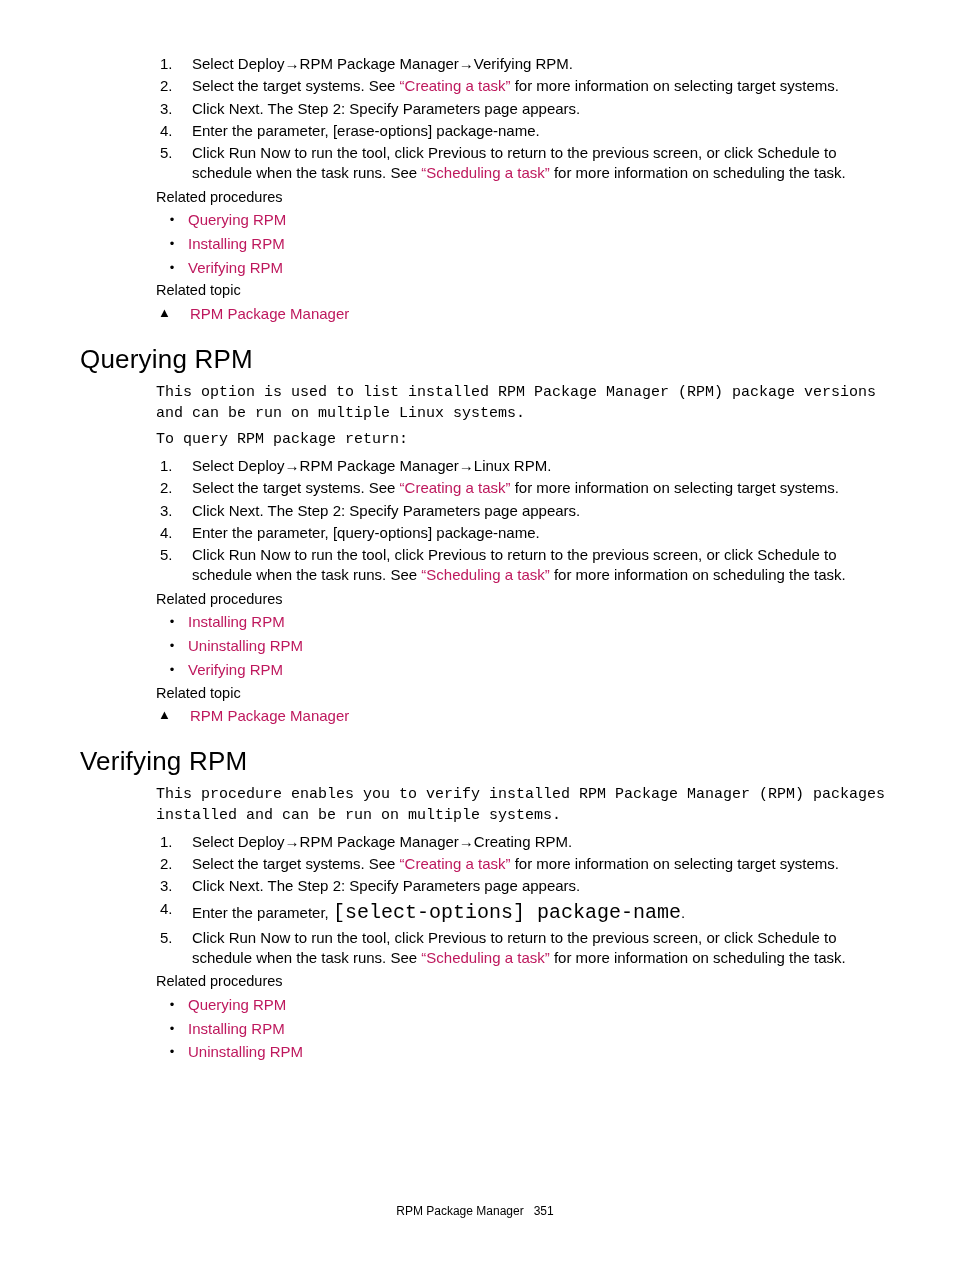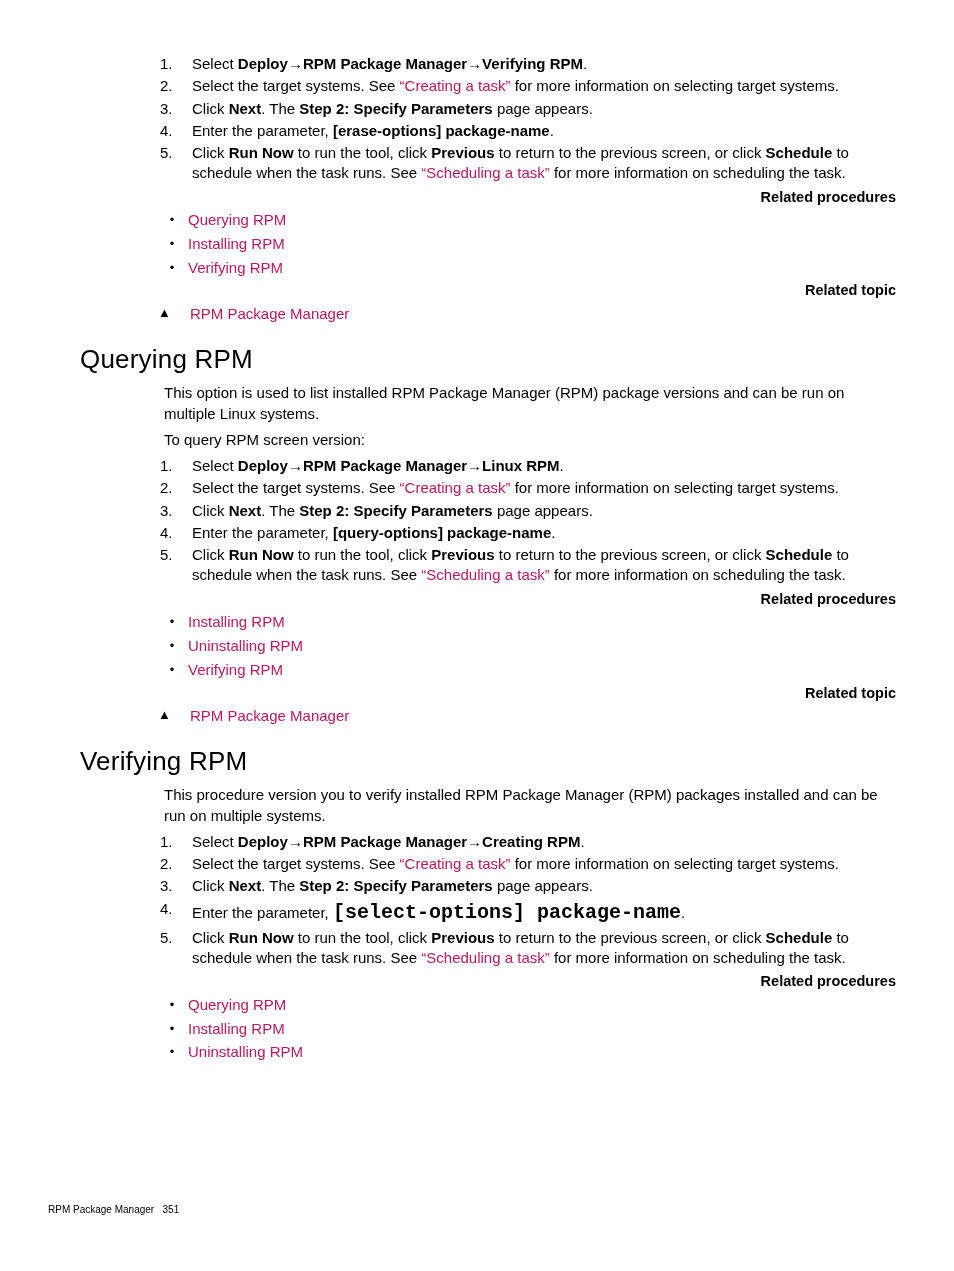--- a/index.html
+++ b/index.html
@@ -25,27 +25,27 @@
   ol.steps li .num { width: 32px; flex: 0 0 32px; text-align: left; padding-left: 4px; }
   ol.steps li .txt { flex: 1; }
   ul.bullets { list-style: none; padding: 0; margin: 2px 0; }
   ul.bullets li { display: flex; align-items: flex-start; margin: 3px 0; }
   ul.bullets li .dot { width: 32px; flex: 0 0 32px; text-align: center; font-size: 13px; line-height: 1.6; }
   ul.bullets li .txt { flex: 1; }
   ul.triangle { list-style: none; padding: 0; margin: 2px 0; }
   ul.triangle li { display: flex; align-items: flex-start; margin: 3px 0; }
   ul.triangle li .tri { width: 32px; flex: 0 0 32px; text-align: left; font-size: 13px; padding-left: 2px; }
   ul.triangle li .txt { flex: 1; }
-  .subhead { font-weight: bold; margin: 2px 0 2px 0; font-size: 14.5px; text-align: right; }
-  p.para { margin: 6px 8px; }
+  .subhead { font-weight: normal; margin: 2px 0 2px 0; font-size: 14.5px; }
+  p.para { margin: 6px 0; font-family: Liberation Mono, monospace; }
   a.link { color: #be185d; text-decoration: none; }
-  .b { font-weight: bold; }
+  .b { font-weight: normal; }
   .mono { font-family: "Courier New", monospace; font-size: 20px; }
   .arrow { font-family: Arial, sans-serif; }
-  .footer { text-align: left; font-size: 10px; margin-top: 140px; margin-right: 4px; }
+  .footer { text-align: center; font-size: 12px; margin-top: 140px; margin-right: 4px; }
 </style>
 </head>
 <body>
 
 <div class="content-indent">
   <ol class="steps">
     <li>
       <span class="num">1.</span>
       <span class="txt">
         <span>Select </span><span class="b">Deploy</span><span class="arrow">→</span><span class="b">RPM Package Manager</span><span class="arrow">→</span><span class="b">Verifying RPM</span>.
@@ -98,21 +98,21 @@
     <li>
         <span class="tri">▲</span>
         <span class="txt"><a class="link">RPM Package Manager</a></span>
       </li>
   </ul>
 </div>
 
 <h2 class="section">Querying RPM</h2>
 <div class="content-indent">
   <p class="para">This option is used to list installed RPM Package Manager (RPM) package versions and can be run on multiple Linux systems.</p>
-  <p class="para">To query RPM screen version:</p>
+  <p class="para">To query RPM package return:</p>
   <ol class="steps">
     <li>
       <span class="num">1.</span>
       <span class="txt">
         <span>Select </span><span class="b">Deploy</span><span class="arrow">→</span><span class="b">RPM Package Manager</span><span class="arrow">→</span><span class="b">Linux RPM</span>.
       </span>
     </li>
     <li>
       <span class="num">2.</span>
       <span class="txt">
@@ -159,21 +159,21 @@
   <ul class="triangle">
     <li>
         <span class="tri">▲</span>
         <span class="txt"><a class="link">RPM Package Manager</a></span>
       </li>
   </ul>
 </div>
 
 <h2 class="section">Verifying RPM</h2>
 <div class="content-indent">
-  <p class="para">This procedure version you to verify installed RPM Package Manager (RPM) packages installed and can be run on multiple systems.</p>
+  <p class="para">This procedure enables you to verify installed RPM Package Manager (RPM) packages installed and can be run on multiple systems.</p>
   <ol class="steps">
     <li>
       <span class="num">1.</span>
       <span class="txt">
         <span>Select </span><span class="b">Deploy</span><span class="arrow">→</span><span class="b">RPM Package Manager</span><span class="arrow">→</span><span class="b">Creating RPM</span>.
       </span>
     </li>
     <li>
       <span class="num">2.</span>
       <span class="txt">

